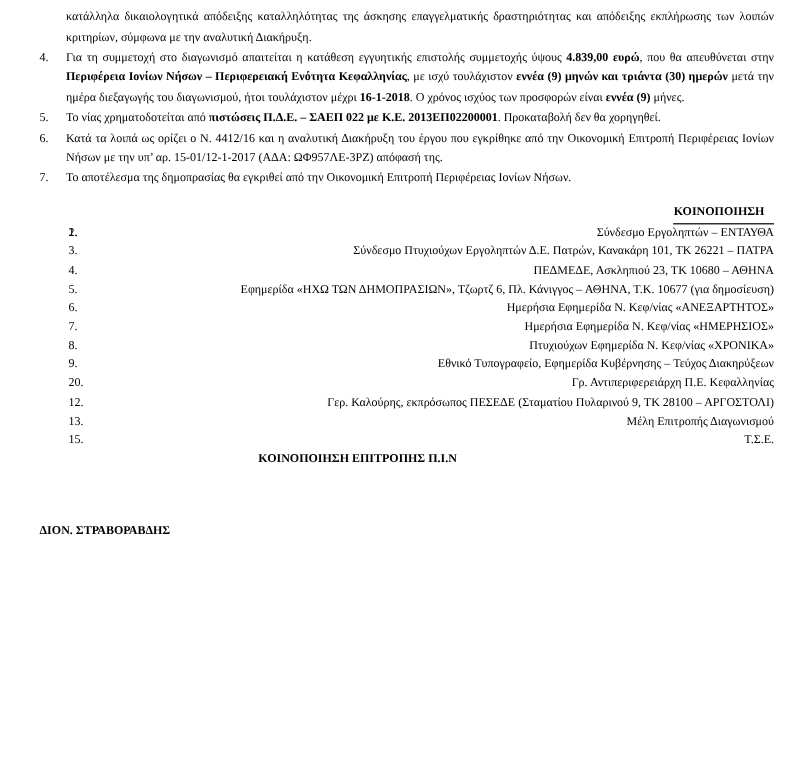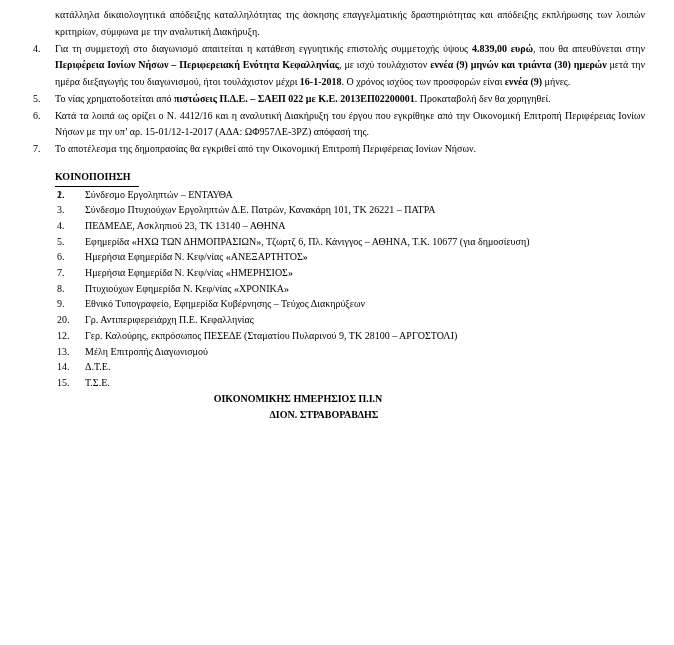--- a/index.html
+++ b/index.html
@@ -30,20 +30,21 @@
   .main-item .num {
     position: absolute;
     left: -22px;
     top: 0;
     text-align: left;
   }
   
   .notif-sec {
     margin-left: 22px;
     margin-top: 11px;
+    text-align: right;
   }
   .notif-head {
     line-height: 16.75px;
   }
   .notif-head .hd {
     font-weight: bold;
     display: inline-block;
     border-bottom: 1.4px solid #000000;
     padding-right: 8px;
   }
@@ -59,23 +60,23 @@
   }
   
   .sig-title {
     width: 530px;               
     text-align: center;
     font-weight: bold;
     line-height: 16.75px;
   }
   .sig-name {
     width: 582px;               
-    text-align: center;
     font-weight: bold;
     line-height: 16.75px;
+    margin-top: 43px;
   }
   b { font-weight: bold; }
 </style>
 </head>
 <body>
 
 <div class="page">
   <div class="content">
 
     <div class="jpara"><span>κατάλληλα δικαιολογητικά απόδειξης καταλληλότητας της άσκησης επαγγελματικής δραστηριότητας και απόδειξης εκπλήρωσης των λοιπών κριτηρίων, σύμφωνα με την αναλυτική Διακήρυξη.</span></div>
@@ -110,21 +111,21 @@
         <div class="notif-item">
           <span class="num">2.</span>
           <span class="txt">Σύνδεσμο Εργοληπτών – ΕΝΤΑΥΘΑ</span>
         </div>
         <div class="notif-item">
           <span class="num">3.</span>
           <span class="txt">Σύνδεσμο Πτυχιούχων Εργοληπτών Δ.Ε. Πατρών, Κανακάρη 101, ΤΚ 26221 – ΠΑΤΡΑ</span>
         </div>
         <div class="notif-item">
           <span class="num">4.</span>
-          <span class="txt">ΠΕΔΜΕΔΕ, Ασκληπιού 23, ΤΚ 13140 – ΑΘΗΝΑ</span>
+          <span class="txt">ΠΕΔΜΕΔΕ, Ασκληπιού 23, ΤΚ 10680 – ΑΘΗΝΑ</span>
         </div>
         <div class="notif-item">
           <span class="num">5.</span>
           <span class="txt">Εφημερίδα «ΗΧΩ ΤΩΝ ΔΗΜΟΠΡΑΣΙΩΝ», Τζωρτζ 6, Πλ. Κάνιγγος – ΑΘΗΝΑ, Τ.Κ. 10677 (για δημοσίευση)</span>
         </div>
         <div class="notif-item">
           <span class="num">6.</span>
           <span class="txt">Ημερήσια Εφημερίδα Ν. Κεφ/νίας «ΑΝΕΞΑΡΤΗΤΟΣ»</span>
         </div>
         <div class="notif-item">
@@ -145,29 +146,25 @@
         </div>
         <div class="notif-item">
           <span class="num">12.</span>
           <span class="txt">Γερ. Καλούρης, εκπρόσωπος ΠΕΣΕΔΕ (Σταματίου Πυλαρινού 9, ΤΚ 28100 – ΑΡΓΟΣΤΟΛΙ)</span>
         </div>
         <div class="notif-item">
           <span class="num">13.</span>
           <span class="txt">Μέλη Επιτροπής Διαγωνισμού</span>
         </div>
         <div class="notif-item">
-          <span class="num">14.</span>
-          <span class="txt">Δ.Τ.Ε.</span>
-        </div>
-        <div class="notif-item">
           <span class="num">15.</span>
           <span class="txt">Τ.Σ.Ε.</span>
         </div>
       </div>
     </div>
 
     <div>
-      <div class="sig-title">ΟΙΚΟΝΟΜΙΚΗΣ ΗΜΕΡΗΣΙΟΣ Π.Ι.Ν</div>
+      <div class="sig-title">ΚΟΙΝΟΠΟΙΗΣΗ ΕΠΙΤΡΟΠΗΣ Π.Ι.Ν</div>
       <div class="sig-name">ΔΙΟΝ. ΣΤΡΑΒΟΡΑΒΔΗΣ</div>
     </div>
 
   </div>
 </div>
 
 </body></html>

